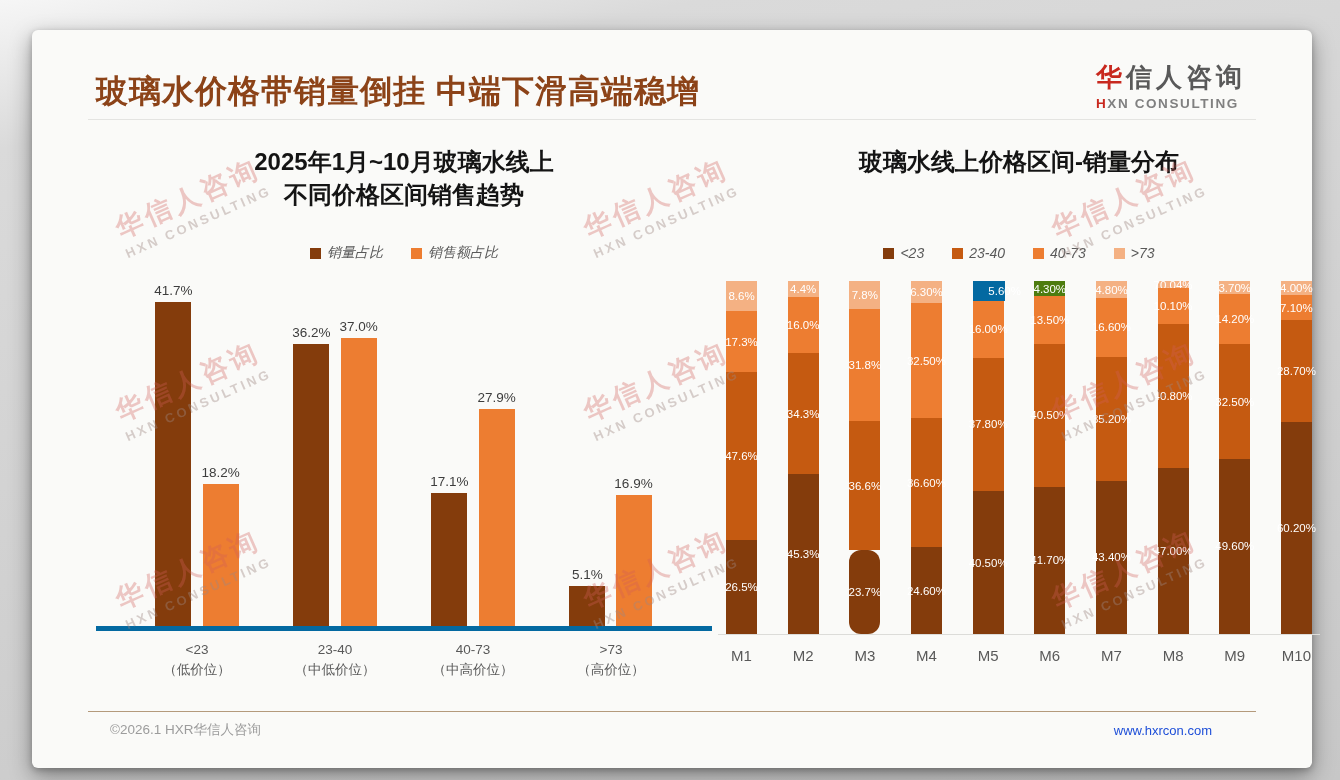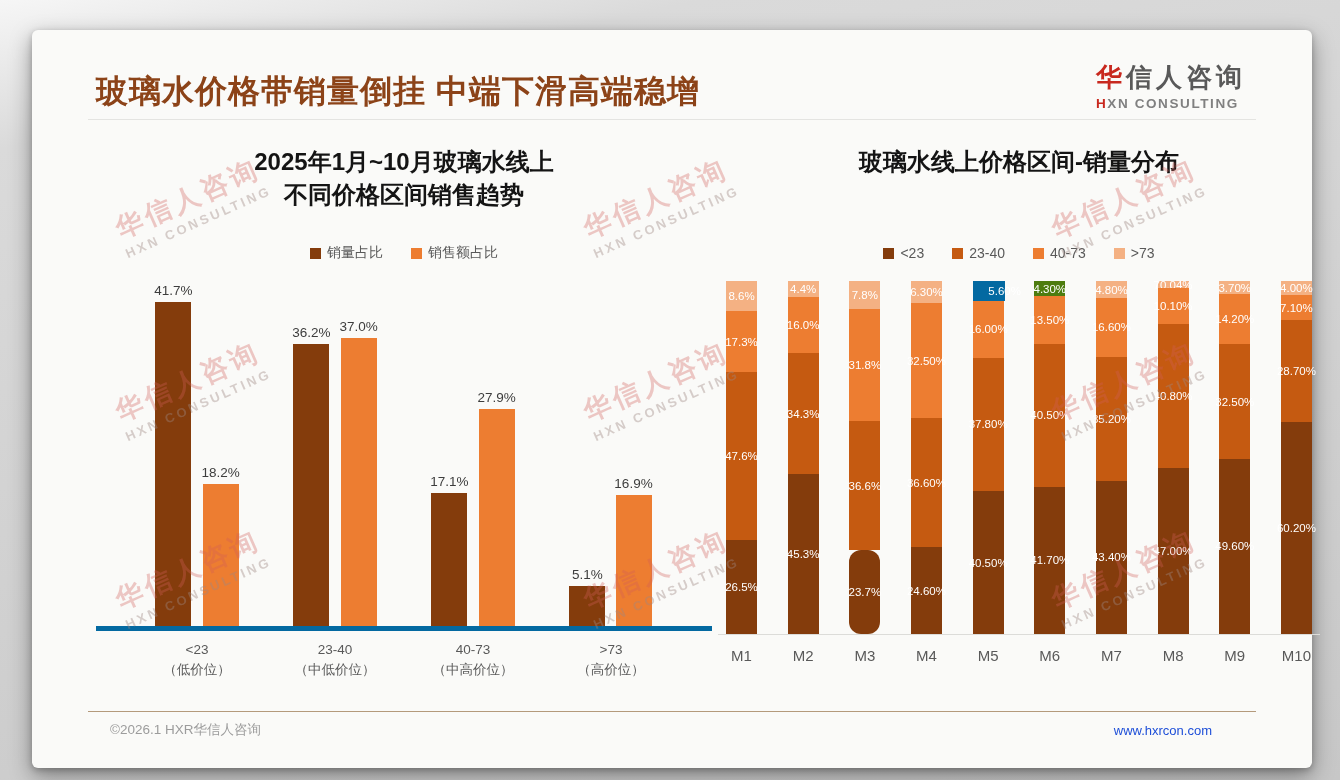--- a/index.html
+++ b/index.html
@@ -23,21 +23,21 @@
   
   .charts { position: absolute; left: 8px; top: 112px; width: 100%; display: flex; }
   .chart-col { position: relative; }
   .chart-col.left  { margin-left: 56px; width: 616px; }
   .chart-col.right { margin-left: 6px;  width: 602px; }
   .chart-title { height: 96px; text-align: center; font-weight: bold; color: #141414;
     font-size: 24px; line-height: 33px; padding-top: 3px; }
 
   .legend { height: 30px; display: flex; justify-content: center; align-items: center;
     font-size: 14px; color: #595959; }
-  .legend-item { display: flex; align-items: center; margin: 0 14px; }
+  .legend-item { display: flex; align-items: center; margin: 0 14px; font-style: italic; }
   .legend-swatch { width: 11px; height: 11px; display: inline-block; margin-right: 6px; }
 
   
   .plot-grouped { height: 355px; margin-top: 8px; display: flex; justify-content: center;
     align-items: flex-end; border-bottom: 5px solid #0369a1; padding: 0 8px; }
   .bar-group { width: 138px; height: 100%; display: flex; justify-content: center;
     align-items: flex-end; gap: 9px; }
   .bar-wrap { height: 100%; display: flex; flex-direction: column;
     justify-content: flex-end; align-items: center; }
   .bar-value-label { font-size: 13.5px; color: #3d3d3d; margin-bottom: 4px; white-space: nowrap; }

